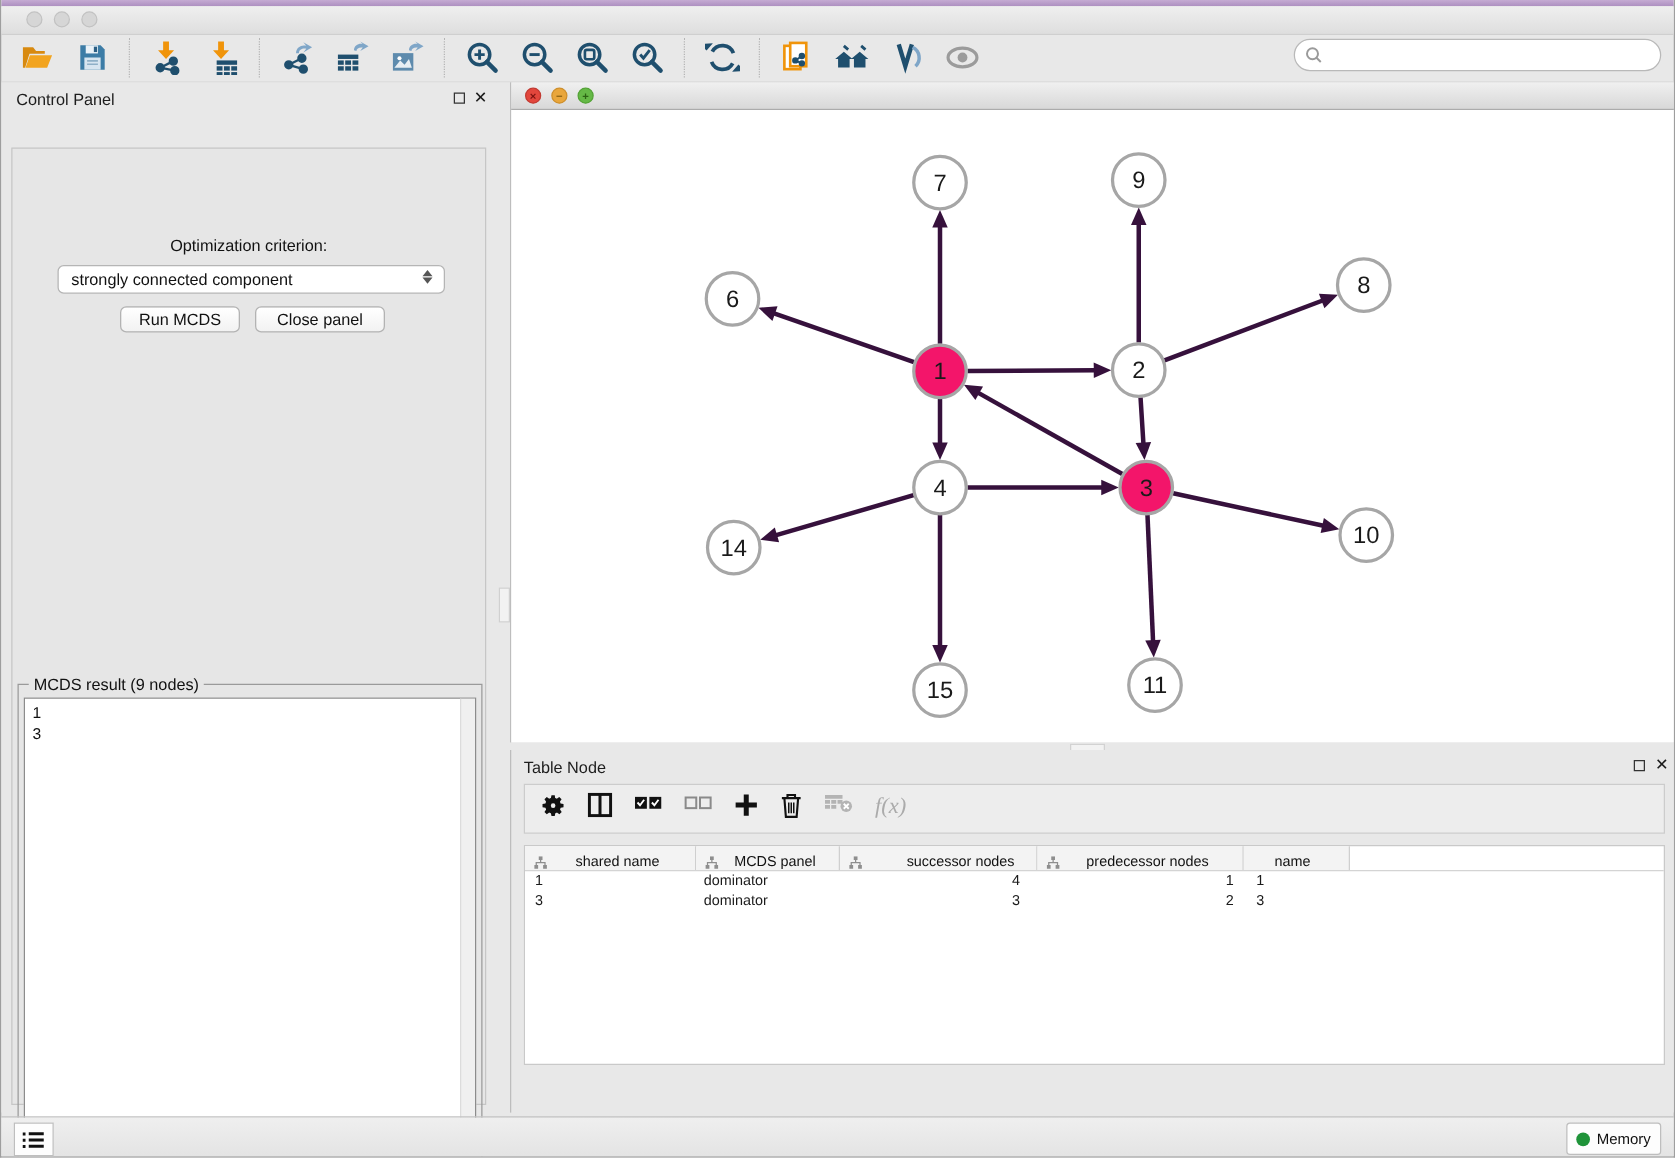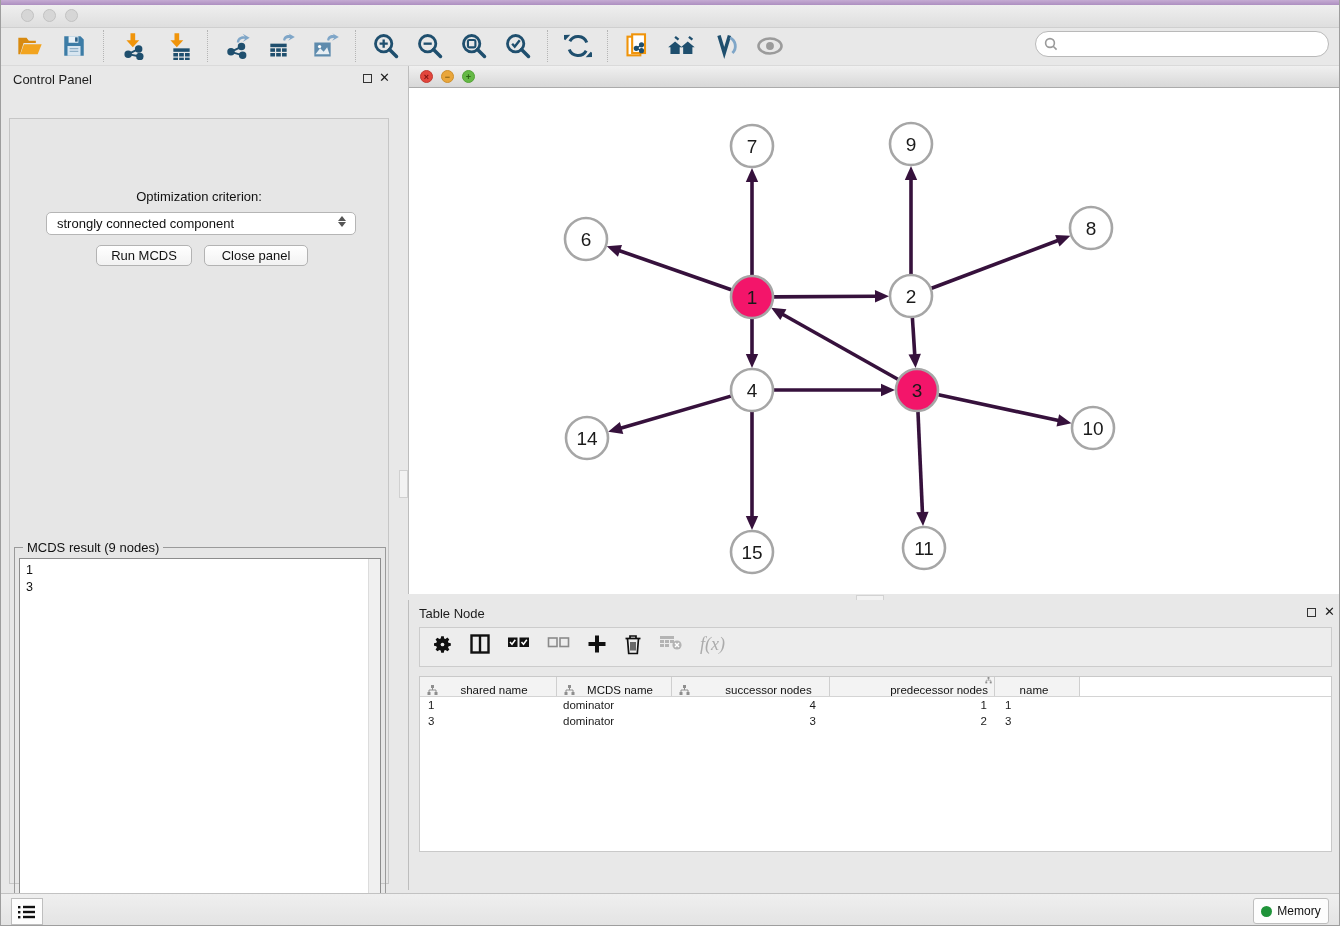--- a/index.html
+++ b/index.html
@@ -426,32 +426,32 @@
             </svg>
             <span class="thlabel">shared name</span>
           </div>
           <div class="th" style="width: 115px;">
             <svg class="oicon" width="11" height="11" viewBox="0 0 11 11">
               <rect x="4" y="0" width="3" height="3" fill="#8E8E8E"></rect>
               <path d="M5.5 3v2M2 7V5h7v2" stroke="#8E8E8E" fill="none"></path>
               <rect x="0.5" y="7" width="3" height="3" fill="#8E8E8E"></rect>
               <rect x="7.5" y="7" width="3" height="3" fill="#8E8E8E"></rect>
             </svg>
-            <span class="thlabel">MCDS name</span>
+            <span class="thlabel">MCDS panel</span>
           </div>
           <div class="th" style="width: 158px; gap: 24px;">
             <svg class="oicon" width="11" height="11" viewBox="0 0 11 11">
               <rect x="4" y="0" width="3" height="3" fill="#8E8E8E"></rect>
               <path d="M5.5 3v2M2 7V5h7v2" stroke="#8E8E8E" fill="none"></path>
               <rect x="0.5" y="7" width="3" height="3" fill="#8E8E8E"></rect>
               <rect x="7.5" y="7" width="3" height="3" fill="#8E8E8E"></rect>
             </svg>
             <span class="thlabel">successor nodes</span>
           </div>
-          <div class="th" style="width: 165px; flex-direction: column;">
+          <div class="th" style="width: 165px;">
             <svg class="oicon" width="11" height="11" viewBox="0 0 11 11">
               <rect x="4" y="0" width="3" height="3" fill="#8E8E8E"></rect>
               <path d="M5.5 3v2M2 7V5h7v2" stroke="#8E8E8E" fill="none"></path>
               <rect x="0.5" y="7" width="3" height="3" fill="#8E8E8E"></rect>
               <rect x="7.5" y="7" width="3" height="3" fill="#8E8E8E"></rect>
             </svg>
             <span class="thlabel">predecessor nodes</span>
           </div>
           <div class="th" style="width: 85px;">
             <span class="thlabel">name</span>

